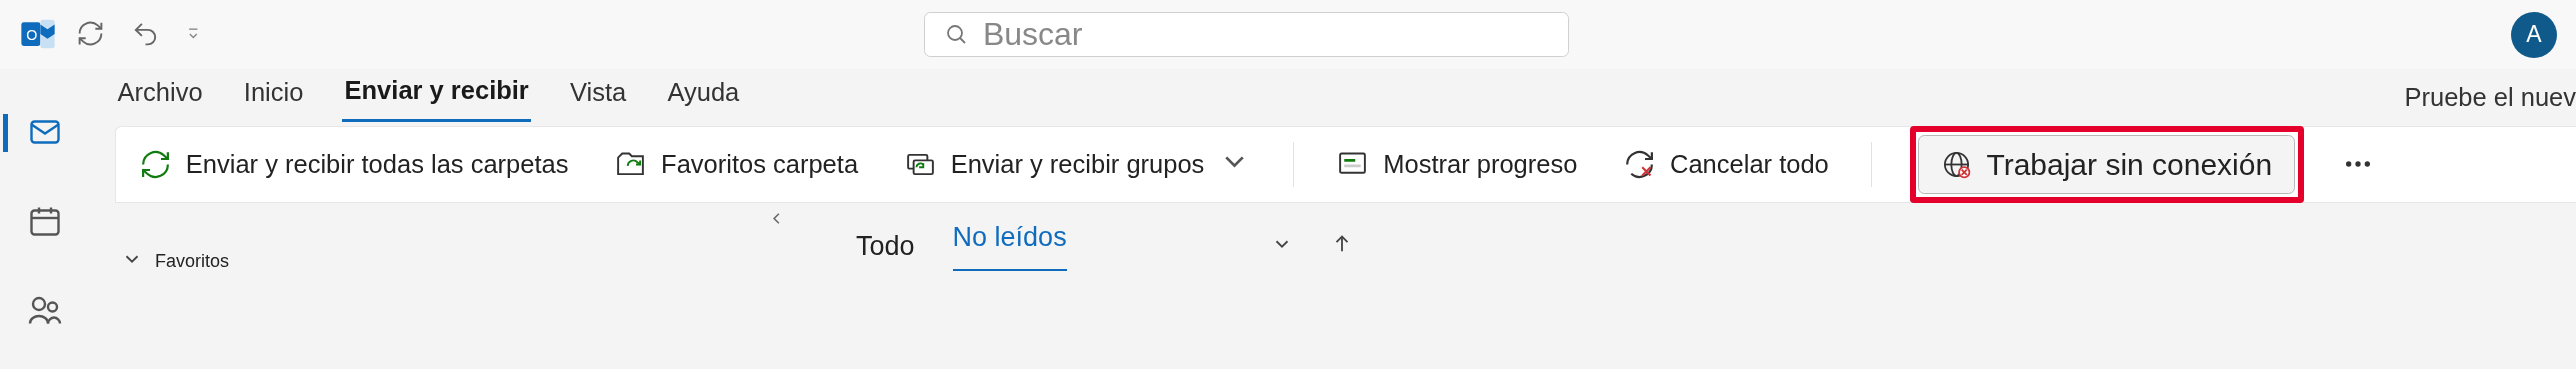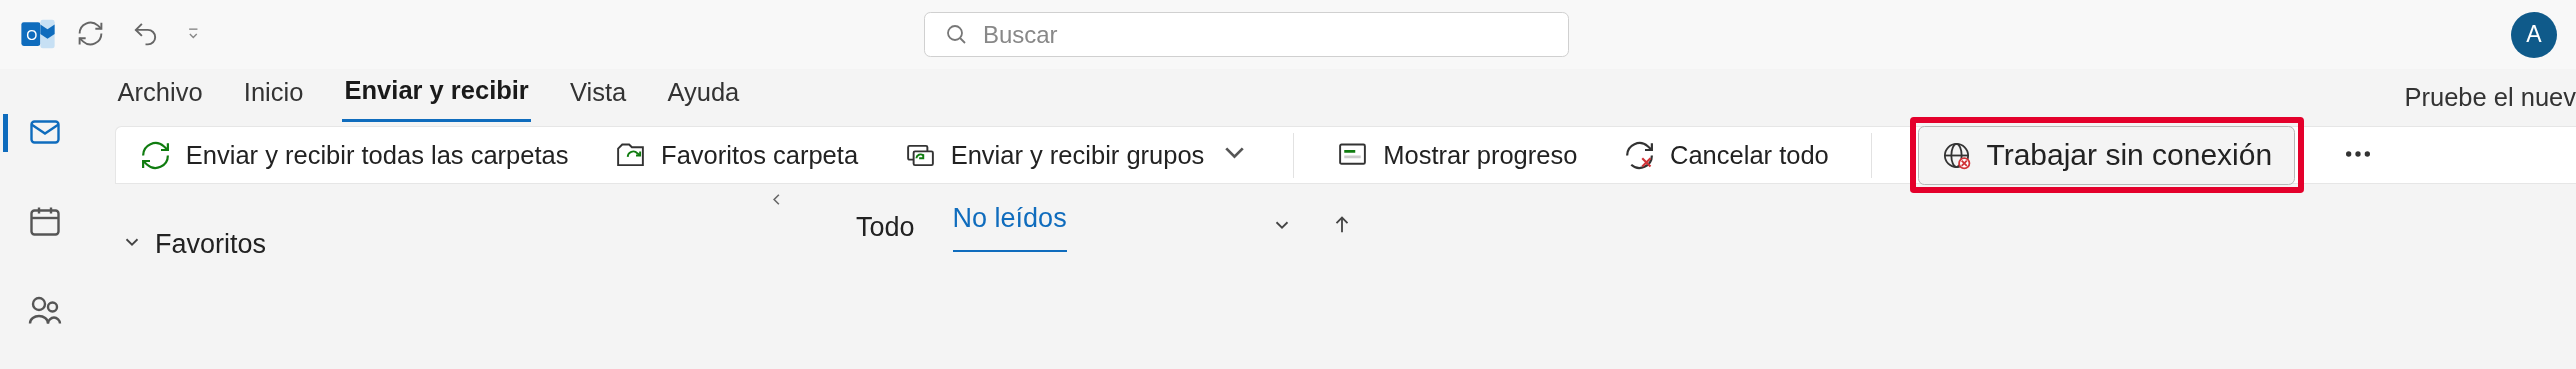--- a/index.html
+++ b/index.html
@@ -7,52 +7,52 @@
 
   
   .titlebar { display: flex; align-items: center; height: 69px; padding: 0 19px; gap: 19px; background: #f8f8f8; }
   .app-icon { width: 38px; height: 38px; }
   .qa { display: flex; align-items: center; gap: 25.5px; }
   .qa svg { width: 29px; height: 29px; color: #666; }
   .chev-down svg { width: 16.6px; height: 16.6px; color: #888; }
   .search-wrap { flex: 0 0 auto; margin-left: 703px; }
   .search { display: flex; align-items: center; width: 645px; height: 45px; background: #fff; border: 1.3px solid #d0d0d0; border-radius: 6.4px; padding: 0 19px; gap: 15.3px; }
   .search svg { width: 24px; height: 24px; color: #777; }
-  .search-ph { font-size: 24px; color: #888; }
+  .search-ph { font-size: 32px; color: #888; }
   .spacer { flex: 1; }
   .avatar { width: 46px; height: 46px; border-radius: 50%; background: #0f5a8a; color: #fff; display: flex; align-items: center; justify-content: center; font-size: 23px; }
 
   
   .tabs-row { display: flex; align-items: center; height: 57px; padding-left: 115px; gap: 36px; font-size: 25.5px; color: #333; text-align: center; }
   .tab { padding: 3.8px 2.6px 14px 2.6px; cursor: pointer; }
   .tab.active { font-weight: 600; border-bottom: 3.8px solid #0f6cbd; color: #1a1a1a; }
   .tabs-row .spacer2 { flex: 1; }
   .promo { font-size: 25.5px; color: #333; padding-right: 0; }
 
   
-  .ribbon { position: relative; margin-left: 115px; height: 58px; background: #fff; border-top: 0.6px solid #e6e6e6; border-bottom: 0.6px solid #e6e6e6; border-left: 0.6px solid #e6e6e6; border-top-left-radius: 6.4px; display: flex; align-items: center; padding: 0 19px; gap: 38px; }
+  .ribbon { position: relative; margin-left: 115px; height: 77px; background: #fff; border-top: 0.6px solid #e6e6e6; border-bottom: 0.6px solid #e6e6e6; border-left: 0.6px solid #e6e6e6; border-top-left-radius: 6.4px; display: flex; align-items: center; padding: 0 19px; gap: 38px; }
   .rbtn { display: flex; align-items: center; gap: 14px; font-size: 25.5px; color: #222; cursor: pointer; padding: 6.4px 3.8px; }
   .rbtn svg { width: 33px; height: 33px; flex: none; }
   .divider { width: 1.3px; height: 45px; background: #e2e2e2; }
   .highlight { border: 6.4px solid #e4002b; border-radius: 3.8px; padding: 2.6px; }
   .work-offline { display: flex; align-items: center; gap: 14px; font-size: 30px; color: #222; background: #f4f4f4; border: 1.3px solid #b8b8b8; border-radius: 6.4px; padding: 11.5px 22px; }
   .more svg { width: 32px; height: 32px; color: #333; }
 
   
   .leftrail { position: absolute; left: 0; top: 69px; width: 89px; height: calc(100% - 69px); display: flex; flex-direction: column; align-items: center; gap: 51px; padding-top: 45px; }
   .leftrail svg { width: 36px; height: 36px; color: #555; }
   .leftrail .mail { border-left: 5.1px solid #0f6cbd; padding-left: 19px; margin-left: -24px; }
   .leftrail .mail svg { color: #0f6cbd; }
 
   
   .content { display: flex; margin-left: 115px; }
   .navpane { width: 690px; padding: 19px 25.5px 0 6.4px; position: relative; }
   .collapse-caret { position: absolute; right: 19px; top: 6.4px; }
   .collapse-caret svg { width: 19px; height: 19px; color: #666; }
-  .fav { display: flex; align-items: center; gap: 11.5px; font-size: 27px; color: #222; margin-top: 25.5px; }
+  .fav { display: flex; align-items: center; gap: 11.5px; font-size: 18px; color: #222; margin-top: 25.5px; }
   .fav svg { width: 22px; height: 22px; color: #444; }
 
   .msgpane { flex: 1; padding: 19px 0 0 51px; }
   .filters { display: flex; align-items: center; gap: 38px; font-size: 27px; }
   .filters .todo { color: #222; }
   .filters .unread { color: #0f6cbd; border-bottom: 2.6px solid #0f6cbd; padding-bottom: 16px; }
   .filters .icons { margin-left: 166px; display: flex; gap: 38px; }
   .filters .icons svg { width: 22px; height: 22px; color: #444; }
 
 </style>

